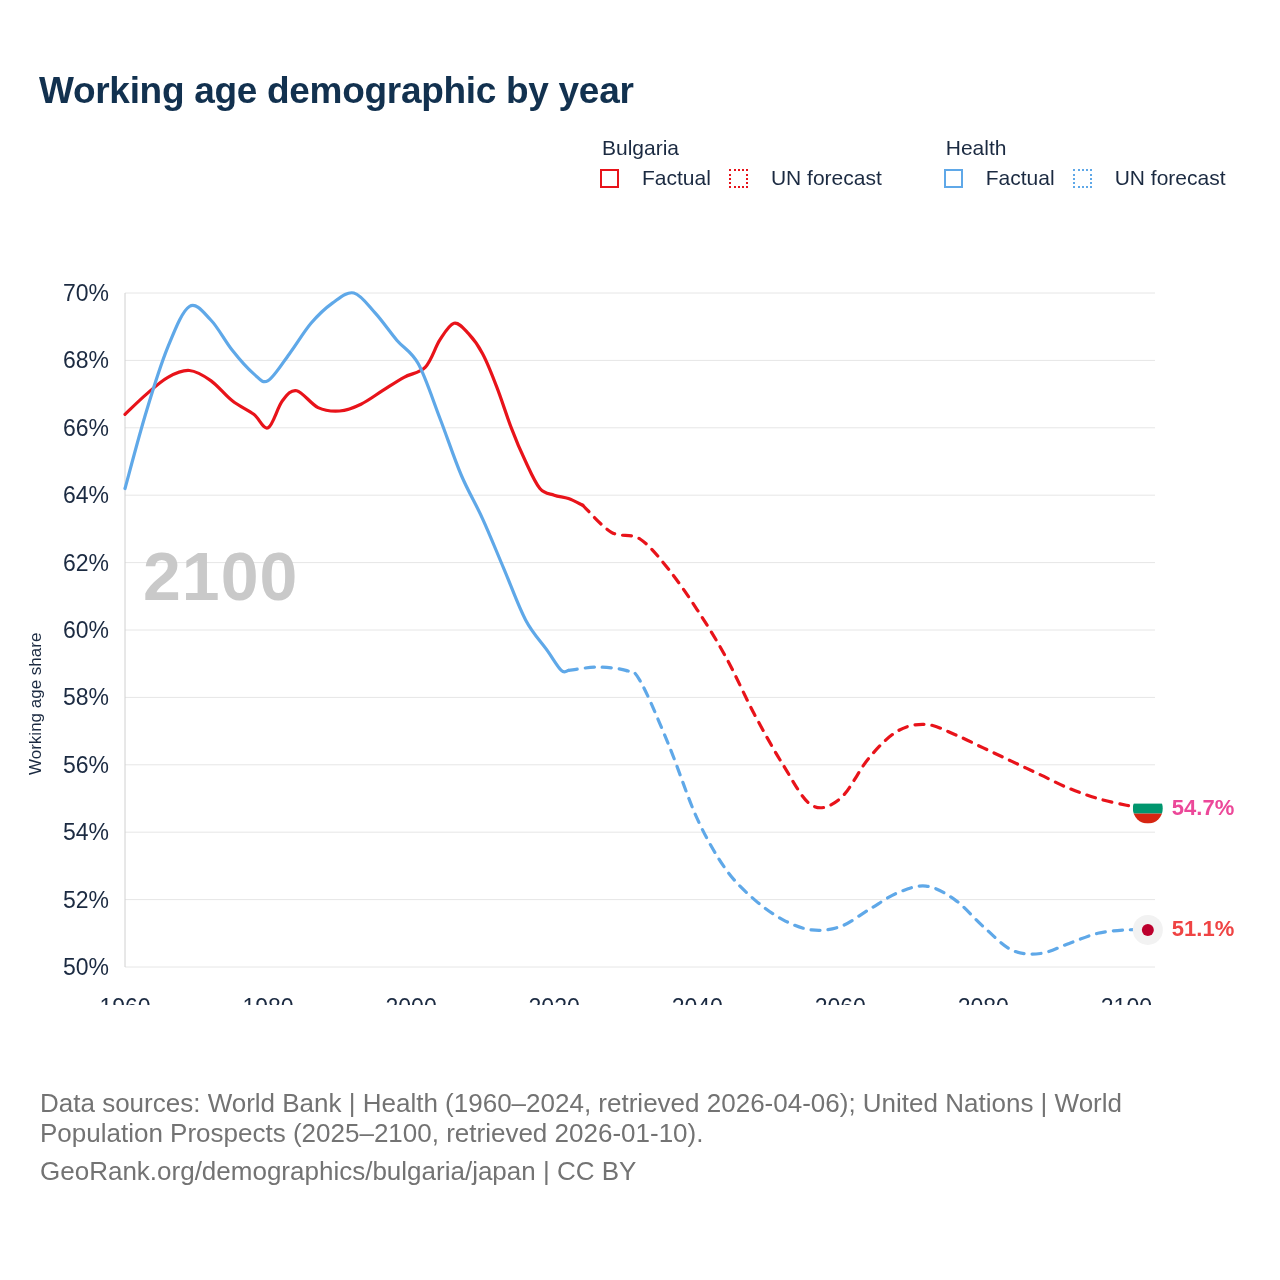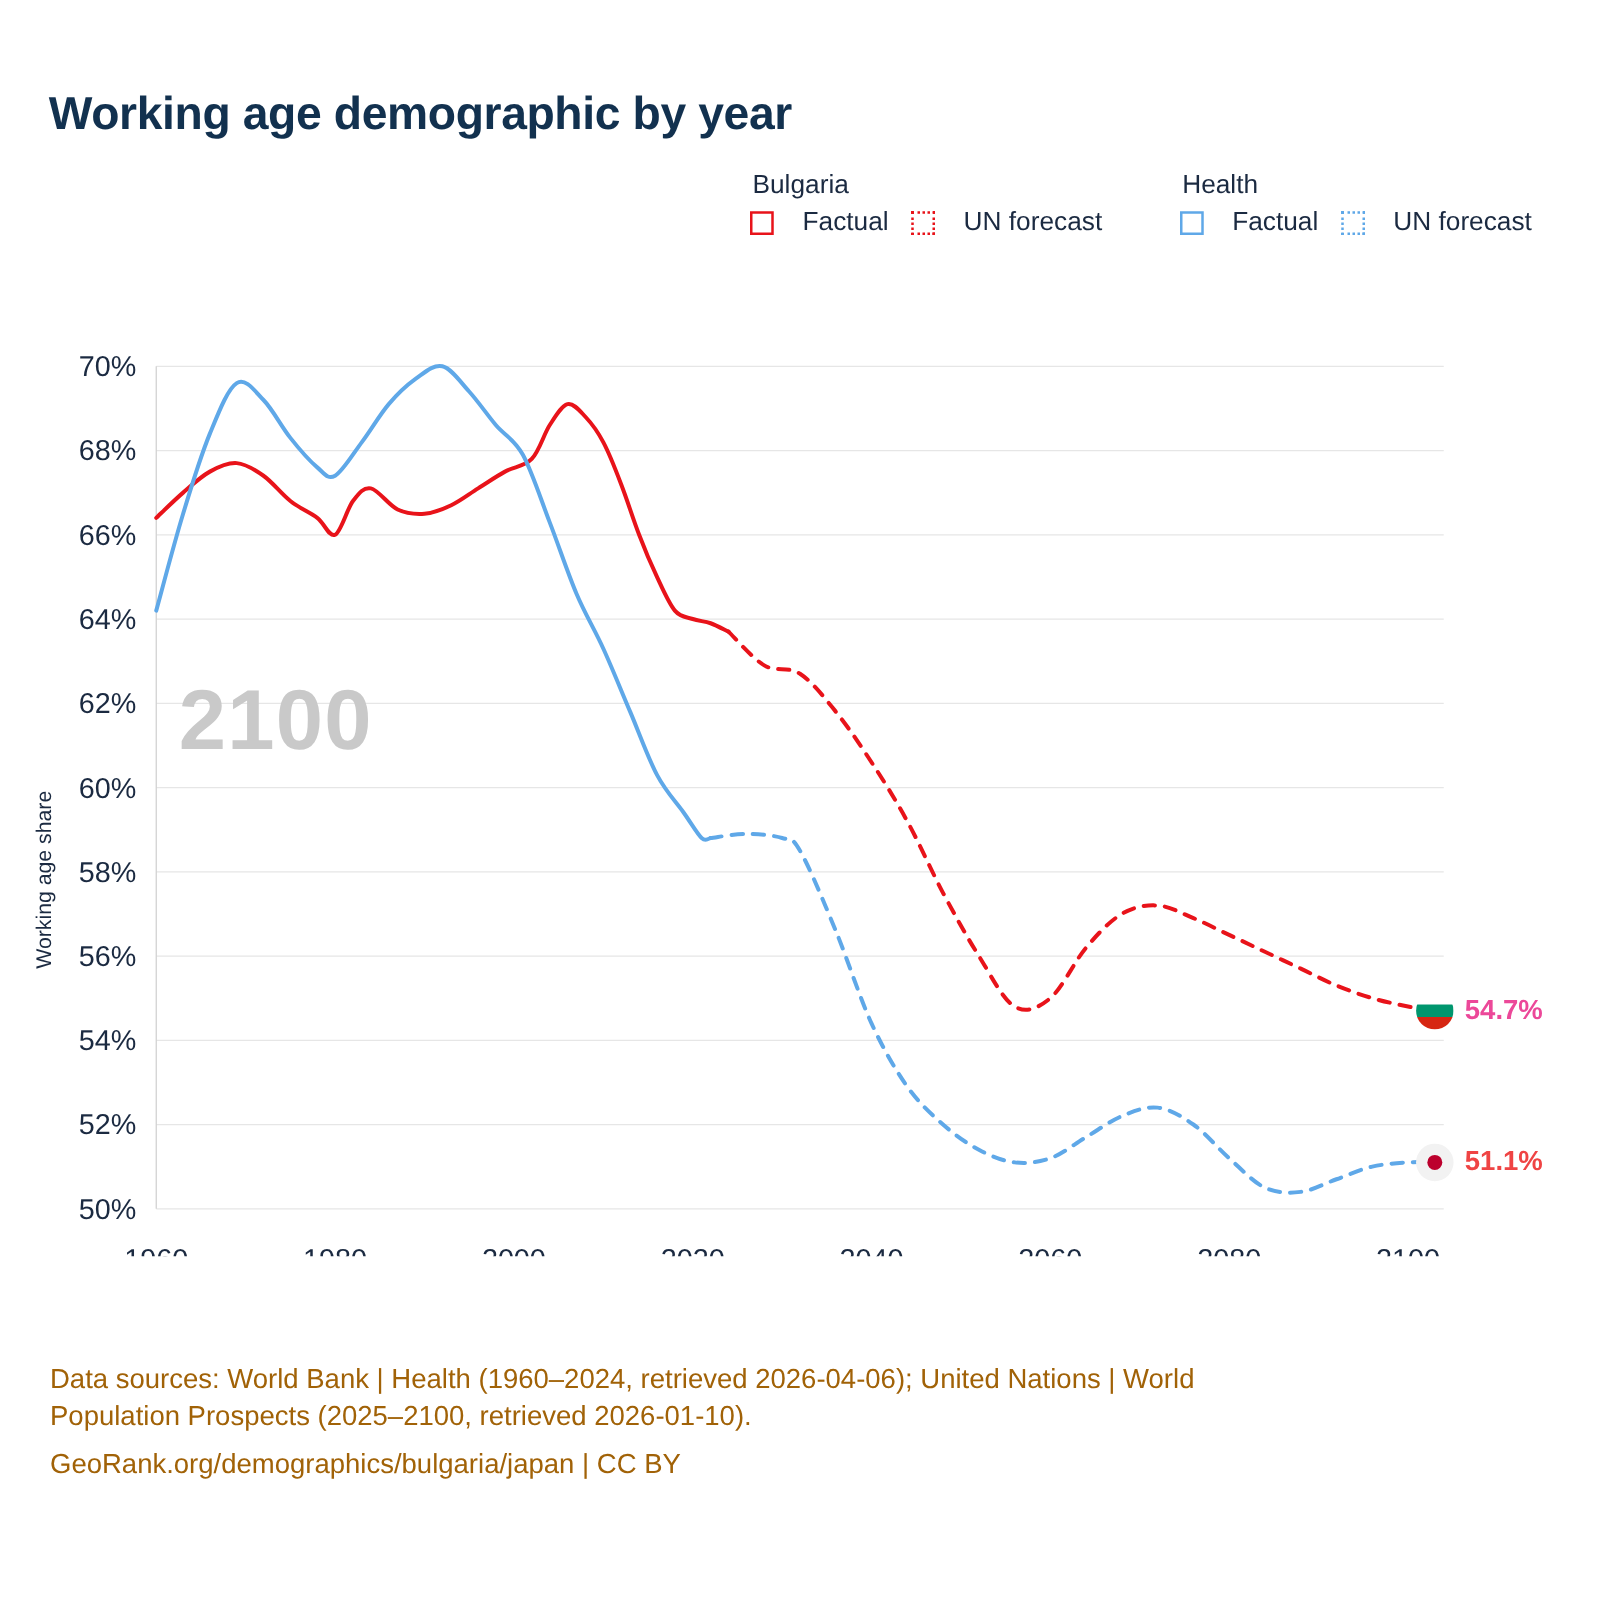--- a/index.html
+++ b/index.html
@@ -103,23 +103,23 @@
     font-size: 22px;
     font-weight: bold;
   }
   .end-label.red { color: #ec4899; }
   .end-label.blue { color: #ef4444; }
 
   .source {
     position: absolute;
     left: 40px;
     top: 1088px;
-    font-size: 22px;
+    font-size: 26px;
     line-height: 30px;
-    color: #a16207;
+    color: #737373;
     width: 1160px;
   }
   .source .line2 {
     margin-top: 8px;
   }
 </style>
 </head>
 <body>
 
 <div class="page">

